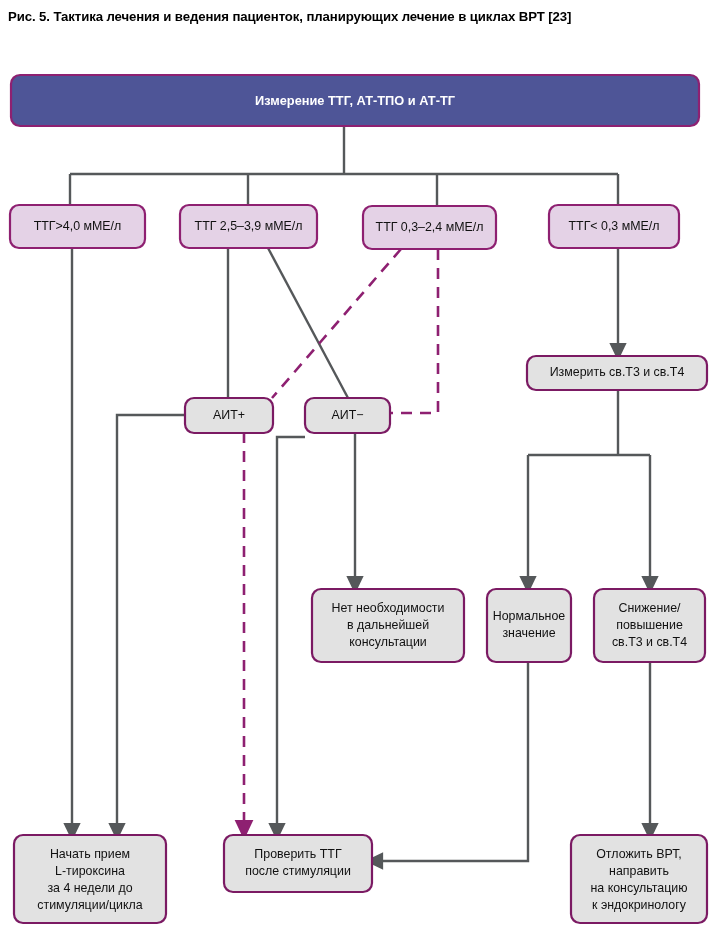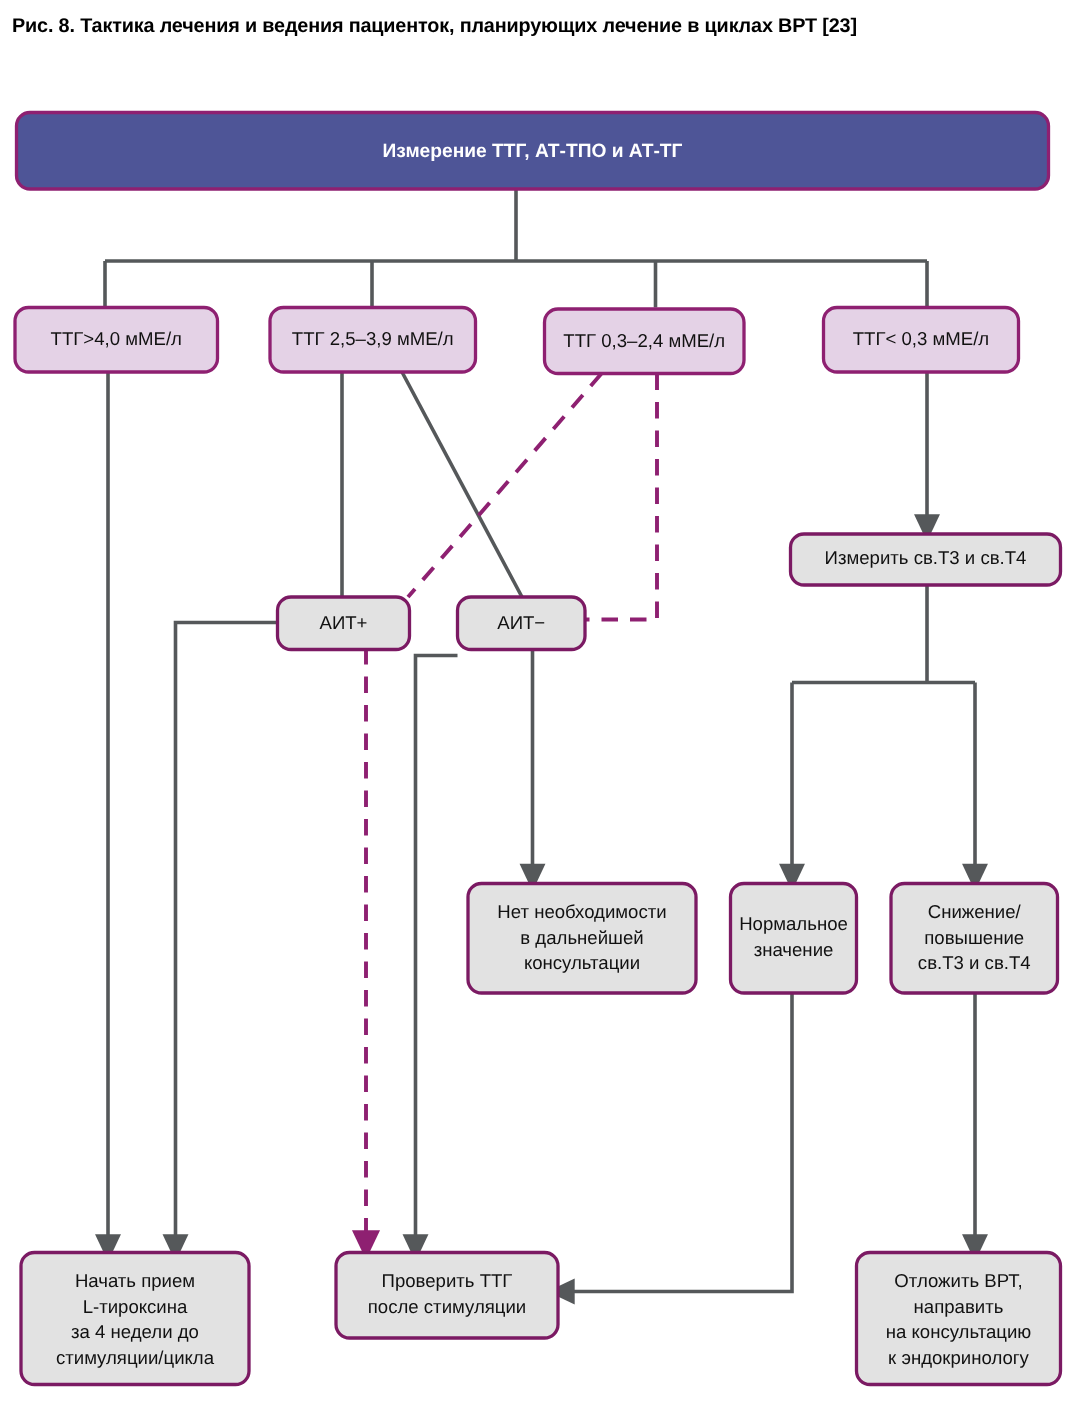--- a/index.html
+++ b/index.html
@@ -60,21 +60,21 @@
     stroke-width: 2.6;
     fill: none;
     stroke-dasharray: 11 8;
   }
 </style>
 </head>
 <body>
 
 <div id="figure-root">
 
-  <div id="figure-caption">Рис. 8. Тактика лечения и ведения пациенток, планирующих лечение в циклах ВРТ [23]</div>
+  <div id="figure-caption">Рис. 5. Тактика лечения и ведения пациенток, планирующих лечение в циклах ВРТ [23]</div>
 
   <svg id="flow-svg" width="720" height="949" viewBox="0 0 720 949">
 
     <defs>
       <marker id="arrow-gray" markerWidth="9" markerHeight="9" refX="4.2" refY="4.2" orient="auto" markerUnits="strokeWidth">
         <path d="M0.4,0.6 L8.0,4.2 L0.4,7.8 Z" fill="#55585a"></path>
       </marker>
       <marker id="arrow-magenta" markerWidth="9" markerHeight="9" refX="4.2" refY="4.2" orient="auto" markerUnits="strokeWidth">
         <path d="M0.4,0.6 L8.0,4.2 L0.4,7.8 Z" fill="#8e2071"></path>
       </marker>

